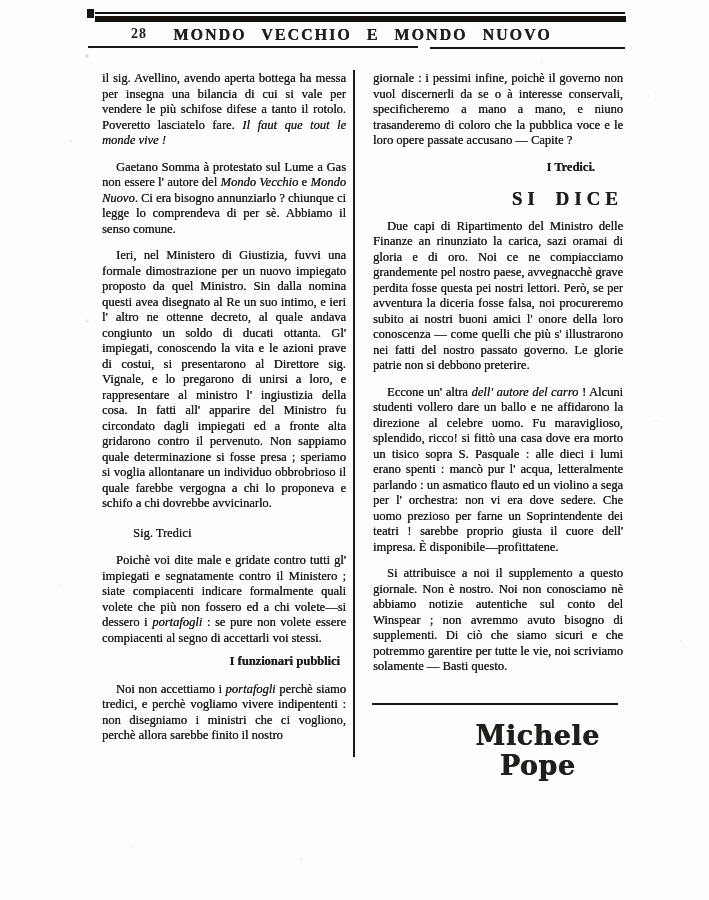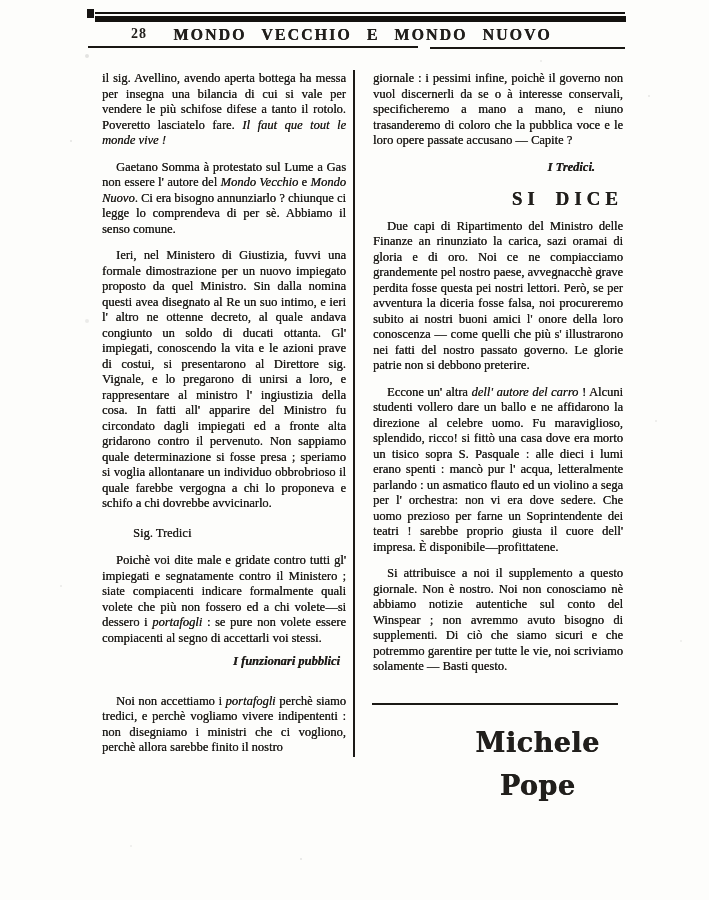--- a/index.html
+++ b/index.html
@@ -28,33 +28,33 @@
   
   .col{position:absolute;top:71px;font-size:12.5px;line-height:15.5px;text-align:justify;}
   .col-left{left:95px;width:251px;}
   .col-right{left:366px;width:257px;}
   .divider{position:absolute;left:353px;top:70px;width:2px;height:687px;background:#1c1a17;}
 
   .para{margin:0 0 11px 7px;text-shadow:0.25px 0 0 currentColor;}
   .para.plain{text-indent:0;}
   .para.indent{text-indent:14px;}
   .para.salutation{text-indent:38px;text-align:left;margin:14px 0 12px 0;}
-  .para.byline{text-align:right;font-style:italic;font-weight:bold;padding-right:6px;margin:-3px 0 24px 0;}
-  .para.byline-inset{text-align:right;font-style:italic;font-weight:bold;padding-right:28px;margin:2px 0 14px 0;}
+  .para.byline{text-align:right;font-weight:bold;padding-right:6px;margin:-3px 0 12px 0;}
+  .para.byline-inset{text-align:right;font-weight:bold;padding-right:28px;margin:2px 0 14px 0;}
   .para.heading{text-align:right;text-indent:0;font-weight:bold;font-size:19px;
     letter-spacing:5px;word-spacing:6px;margin:16px 0 12px 0;}
   .it{font-style:italic;}
   .bd{font-weight:bold;}
 
   
   .sig-rule{margin:28px 0 12px 6px;width:246px;height:2px;background:#1b1915;}
   .signature{text-align:center;padding-left:86px;}
   .sig-role{font-size:9px;font-weight:bold;letter-spacing:2px;text-shadow:0.3px 0 0 currentColor;}
   .sig-name{
-    font-size:27px;font-weight:bold;line-height:43px;margin-top:16px;
+    font-size:27px;font-weight:bold;line-height:30px;margin-top:16px;
     font-family:"DejaVu Serif","Liberation Serif",serif;
     letter-spacing:0.5px;text-shadow:0.5px 0 0 currentColor;
   }
 
   
   .imprint{
     position:absolute;left:0;right:0;top:768px;text-align:center;
     font-size:12.3px;font-weight:bold;font-style:italic;
     letter-spacing:2.5px;word-spacing:9px;text-shadow:0.3px 0 0 currentColor;
   }

